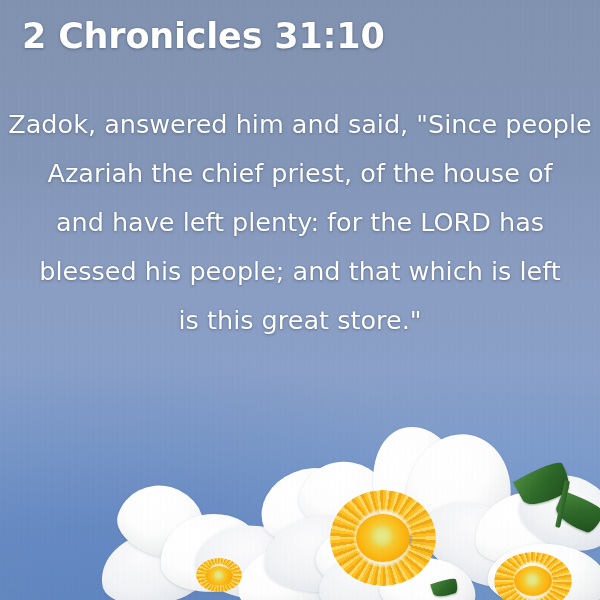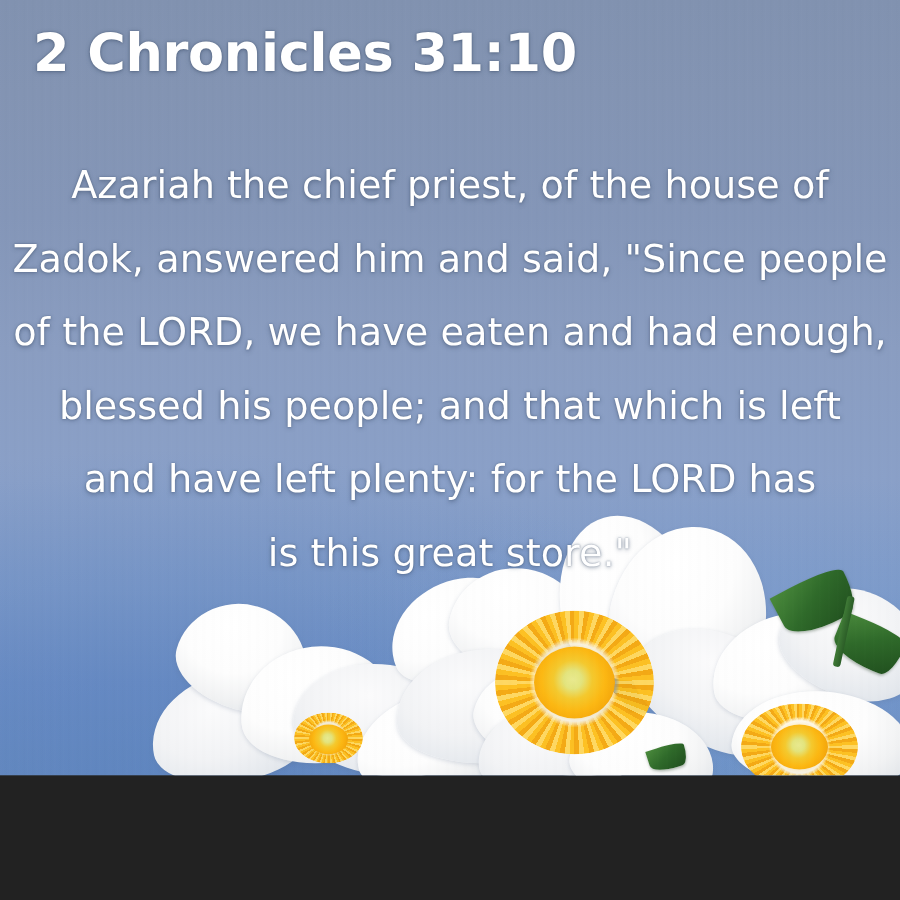--- a/index.html
+++ b/index.html
@@ -4,21 +4,21 @@
 <title>Verse Image</title>
 <style>
   html, body {
     margin: 0;
     padding: 0;
     background: #222;
   }
   #card {
     position: relative;
     width: 600px;
-    height: 517px;
+    height: 600px;
     overflow: hidden;
     font-family: "DejaVu Sans", sans-serif;
     background: linear-gradient(180deg,
         #8192b0 0%,
         #8394b3 12%,
         #8496b8 28%,
         #8a9dc1 45%,
         #8aa0c8 62%,
         #7e9ac8 76%,
         #6f8fc4 88%,
@@ -165,21 +165,20 @@
     <div class="leaf" style="left:556px; top:58px; width:46px; height:30px; transform:rotate(22deg);"></div>
     <div class="stem" style="left:560px; top:40px; width:5px; height:48px; transform:rotate(12deg);"></div>
     <div class="leaf" style="left:432px; top:140px; width:26px; height:16px; transform:rotate(-18deg);"></div>
   </div>
 
   <div id="grain"></div>
 
   <div id="title">2 Chronicles 31:10</div>
 
   <div id="verse">
+    <span class="vline">Zadok, answered him and said, "Since people</span>
     <span class="vline">Azariah the chief priest, of the house of</span>
-    <span class="vline">Zadok, answered him and said, "Since people</span>
-    <span class="vline">of the LORD, we have eaten and had enough,</span>
+    <span class="vline">and have left plenty: for the LORD has</span>
     <span class="vline">blessed his people; and that which is left</span>
-    <span class="vline">and have left plenty: for the LORD has</span>
     <span class="vline">is this great store."</span>
   </div>
 
 </div>
 
 </body></html>

